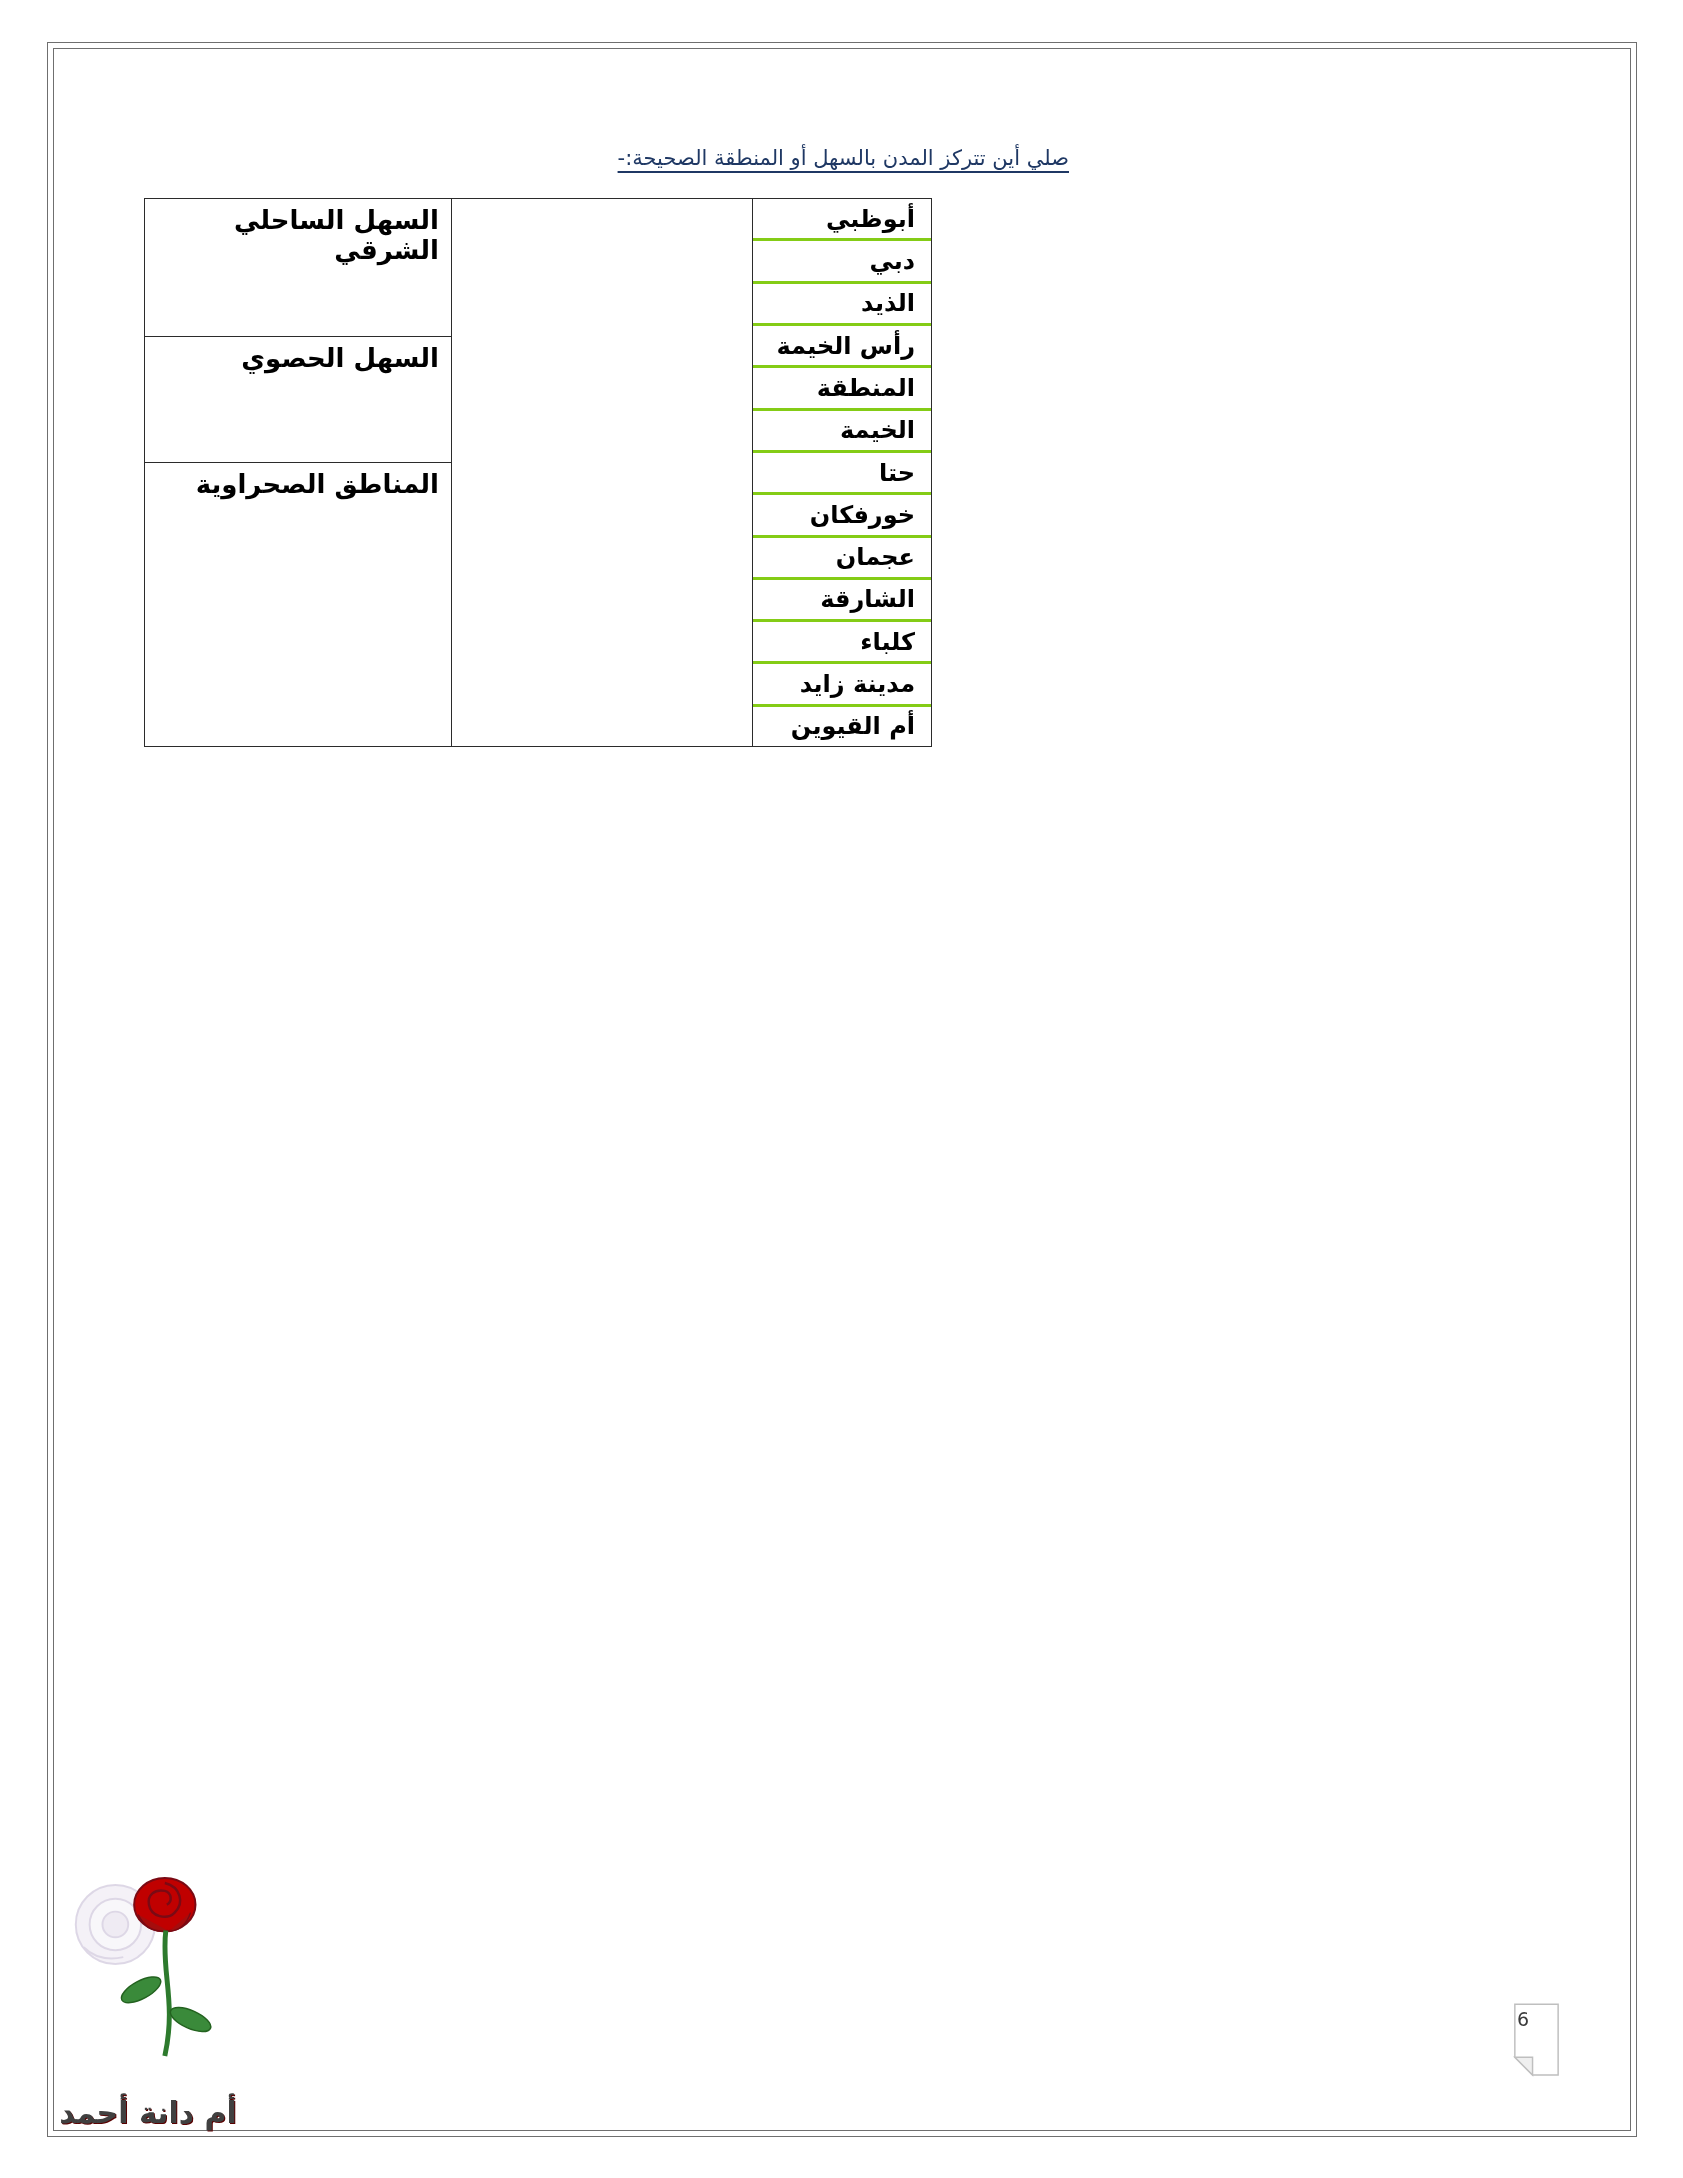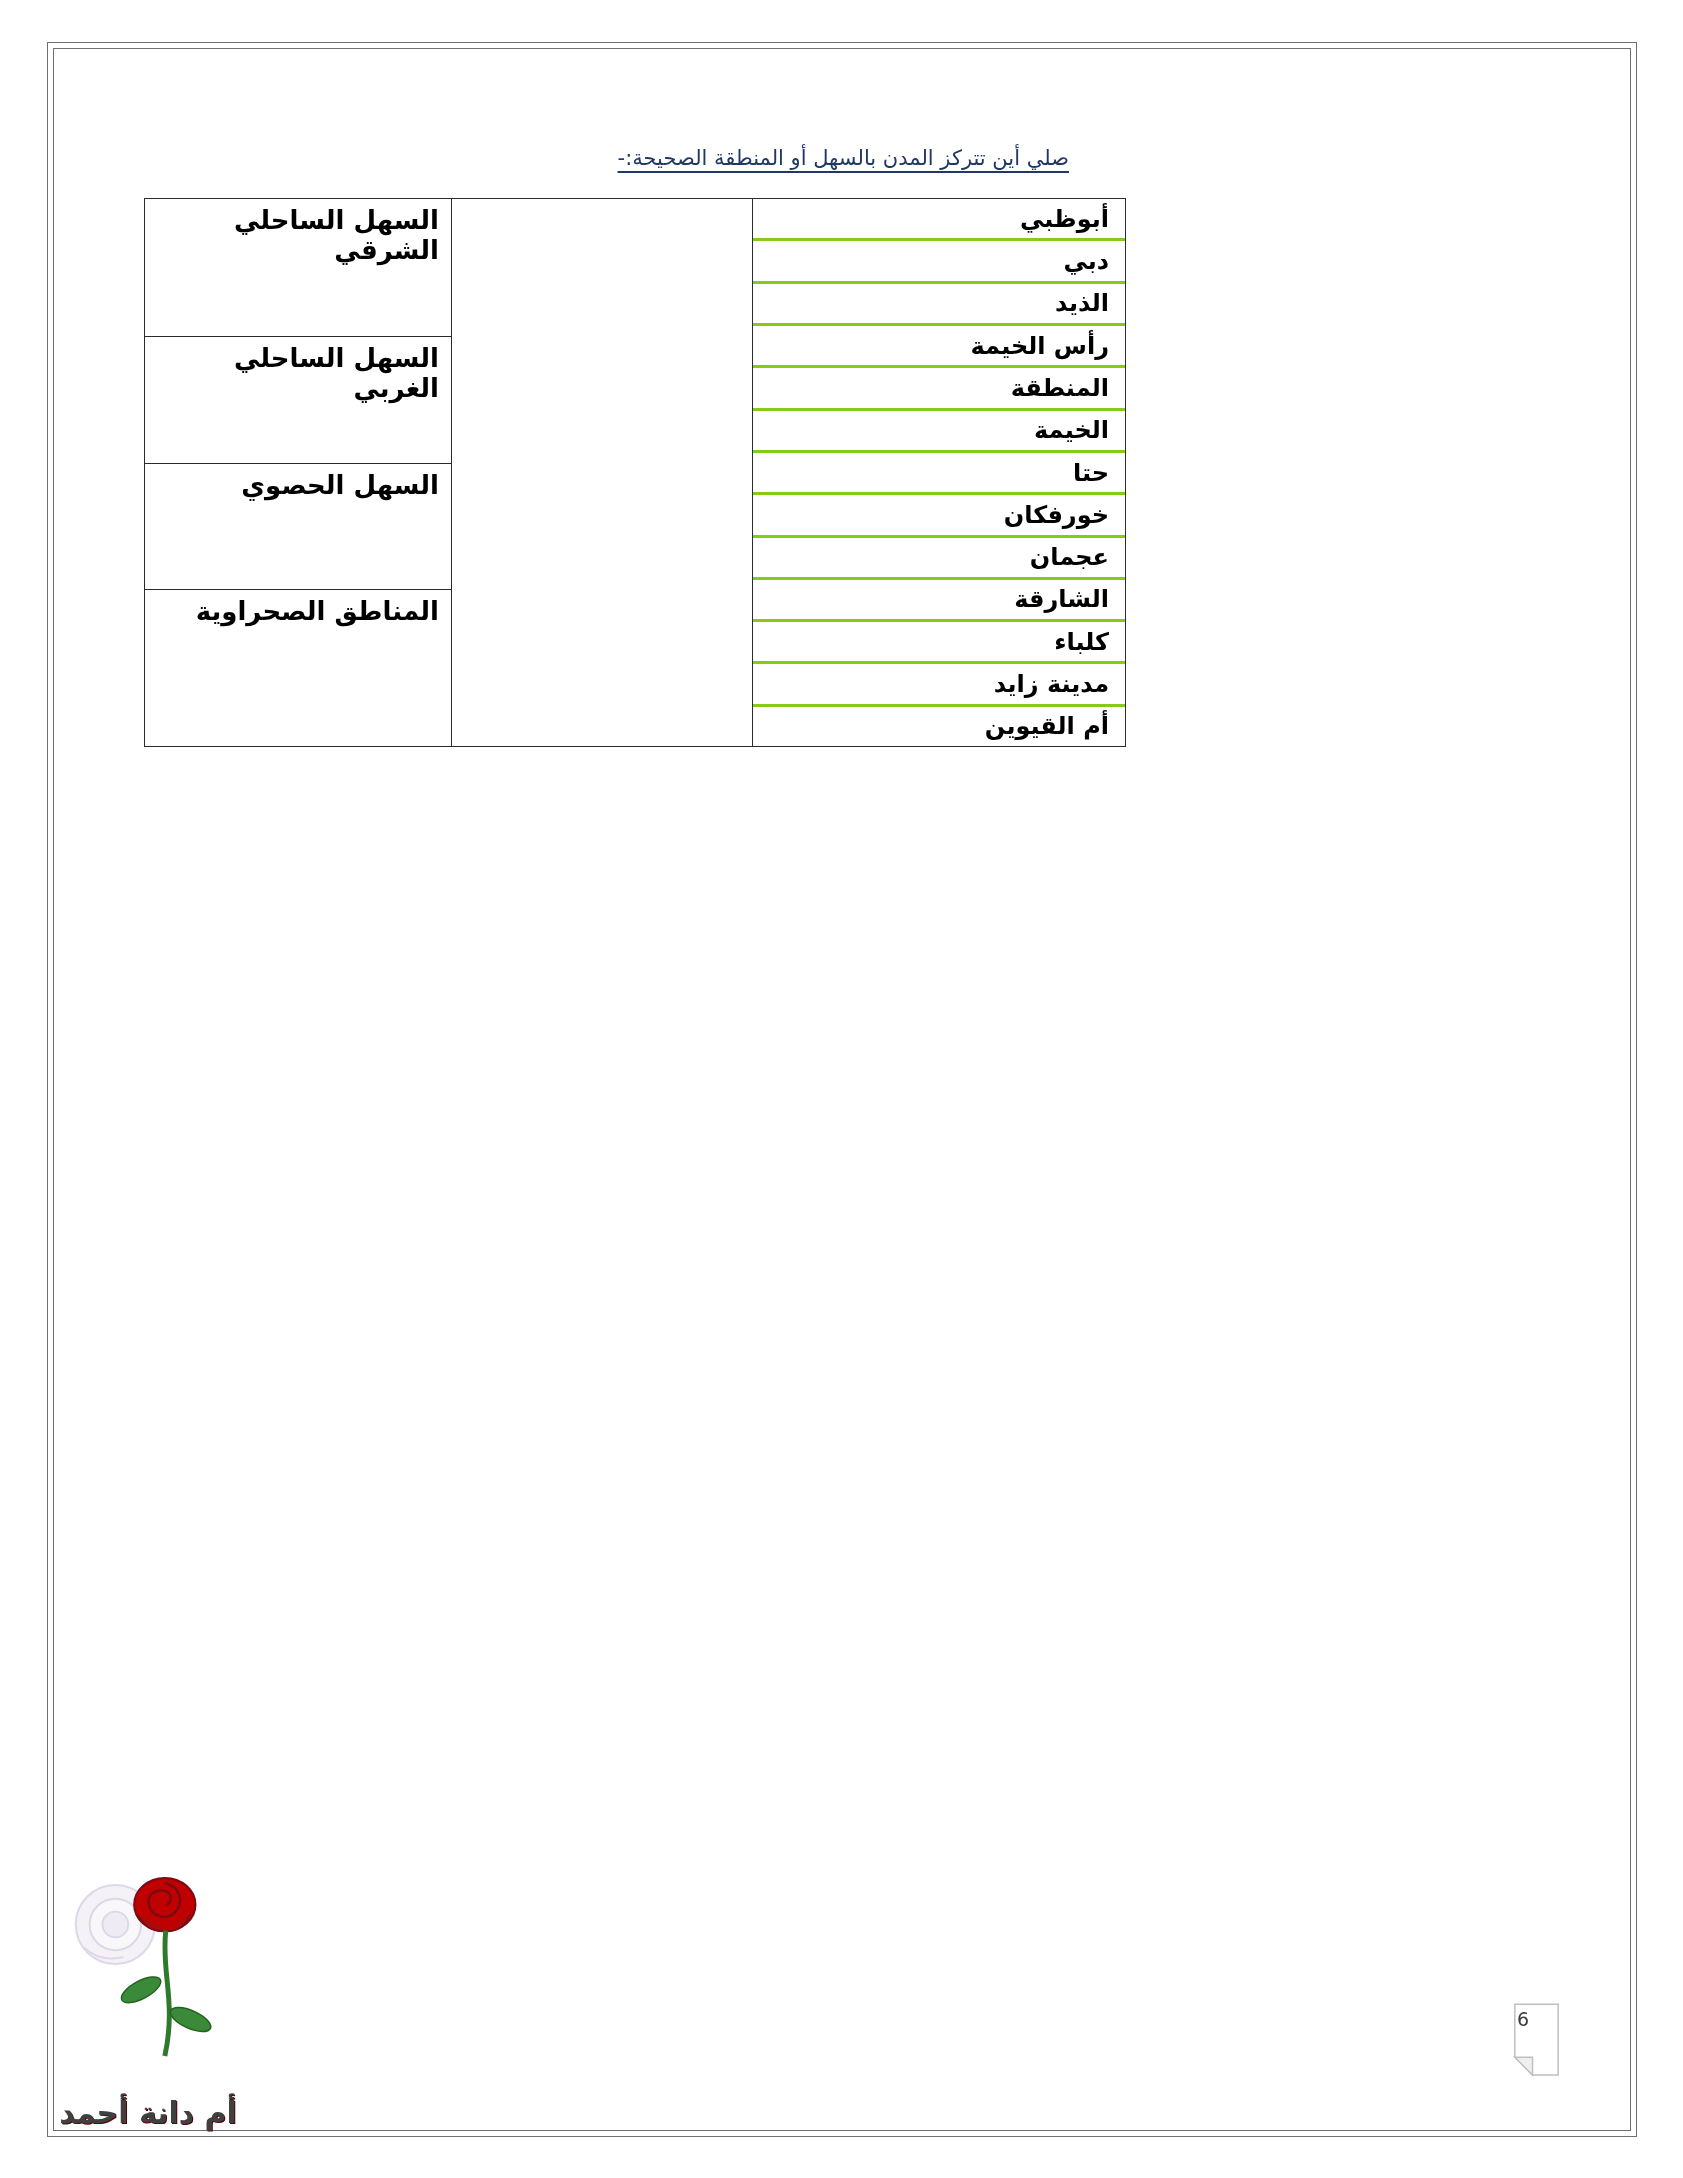--- a/index.html
+++ b/index.html
@@ -39,21 +39,21 @@
     font-weight: normal;
     color: #1F3864;
     text-decoration: underline;
     text-underline-offset: 6px;
     white-space: nowrap;
   }
   
   .worksheet-table {
     position: absolute;
     left: 144px; top: 198px;
-    width: 982px; height: 549px;
+    width: 788px; height: 549px;
     border: 1px solid #2b2b2b;
     box-sizing: border-box;
     display: flex;
     direction: ltr;
   }
   .col { height: 100%; box-sizing: border-box; }
   .col-regions {
     width: 307px;
     border-right: 1px solid #2b2b2b;
     display: flex;
@@ -133,21 +133,20 @@
 
   <div class="border-outer">
     <div class="border-inner"></div>
   </div>
 
   <div class="title">صلي أين تتركز المدن بالسهل أو المنطقة الصحيحة:-</div>
 
   <div class="worksheet-table">
     <div class="col col-regions">
       <div class="region-cell" style="height:138px"><span>السهل الساحلي الشرقي</span></div>
-      <div class="region-cell" style="height:127px"><span>السهل الساحلي الغربي</span></div>
       <div class="region-cell" style="height:126px"><span>السهل الحصوي</span></div>
       <div class="region-cell" style="flex:1"><span>المناطق الصحراوية</span></div>
     </div>
     <div class="col col-middle"></div>
     <div class="col col-cities">
       <div class="city-cell">
           <span>أبوظبي</span>
         </div>
       <div class="city-cell">
           <span>دبي</span>

